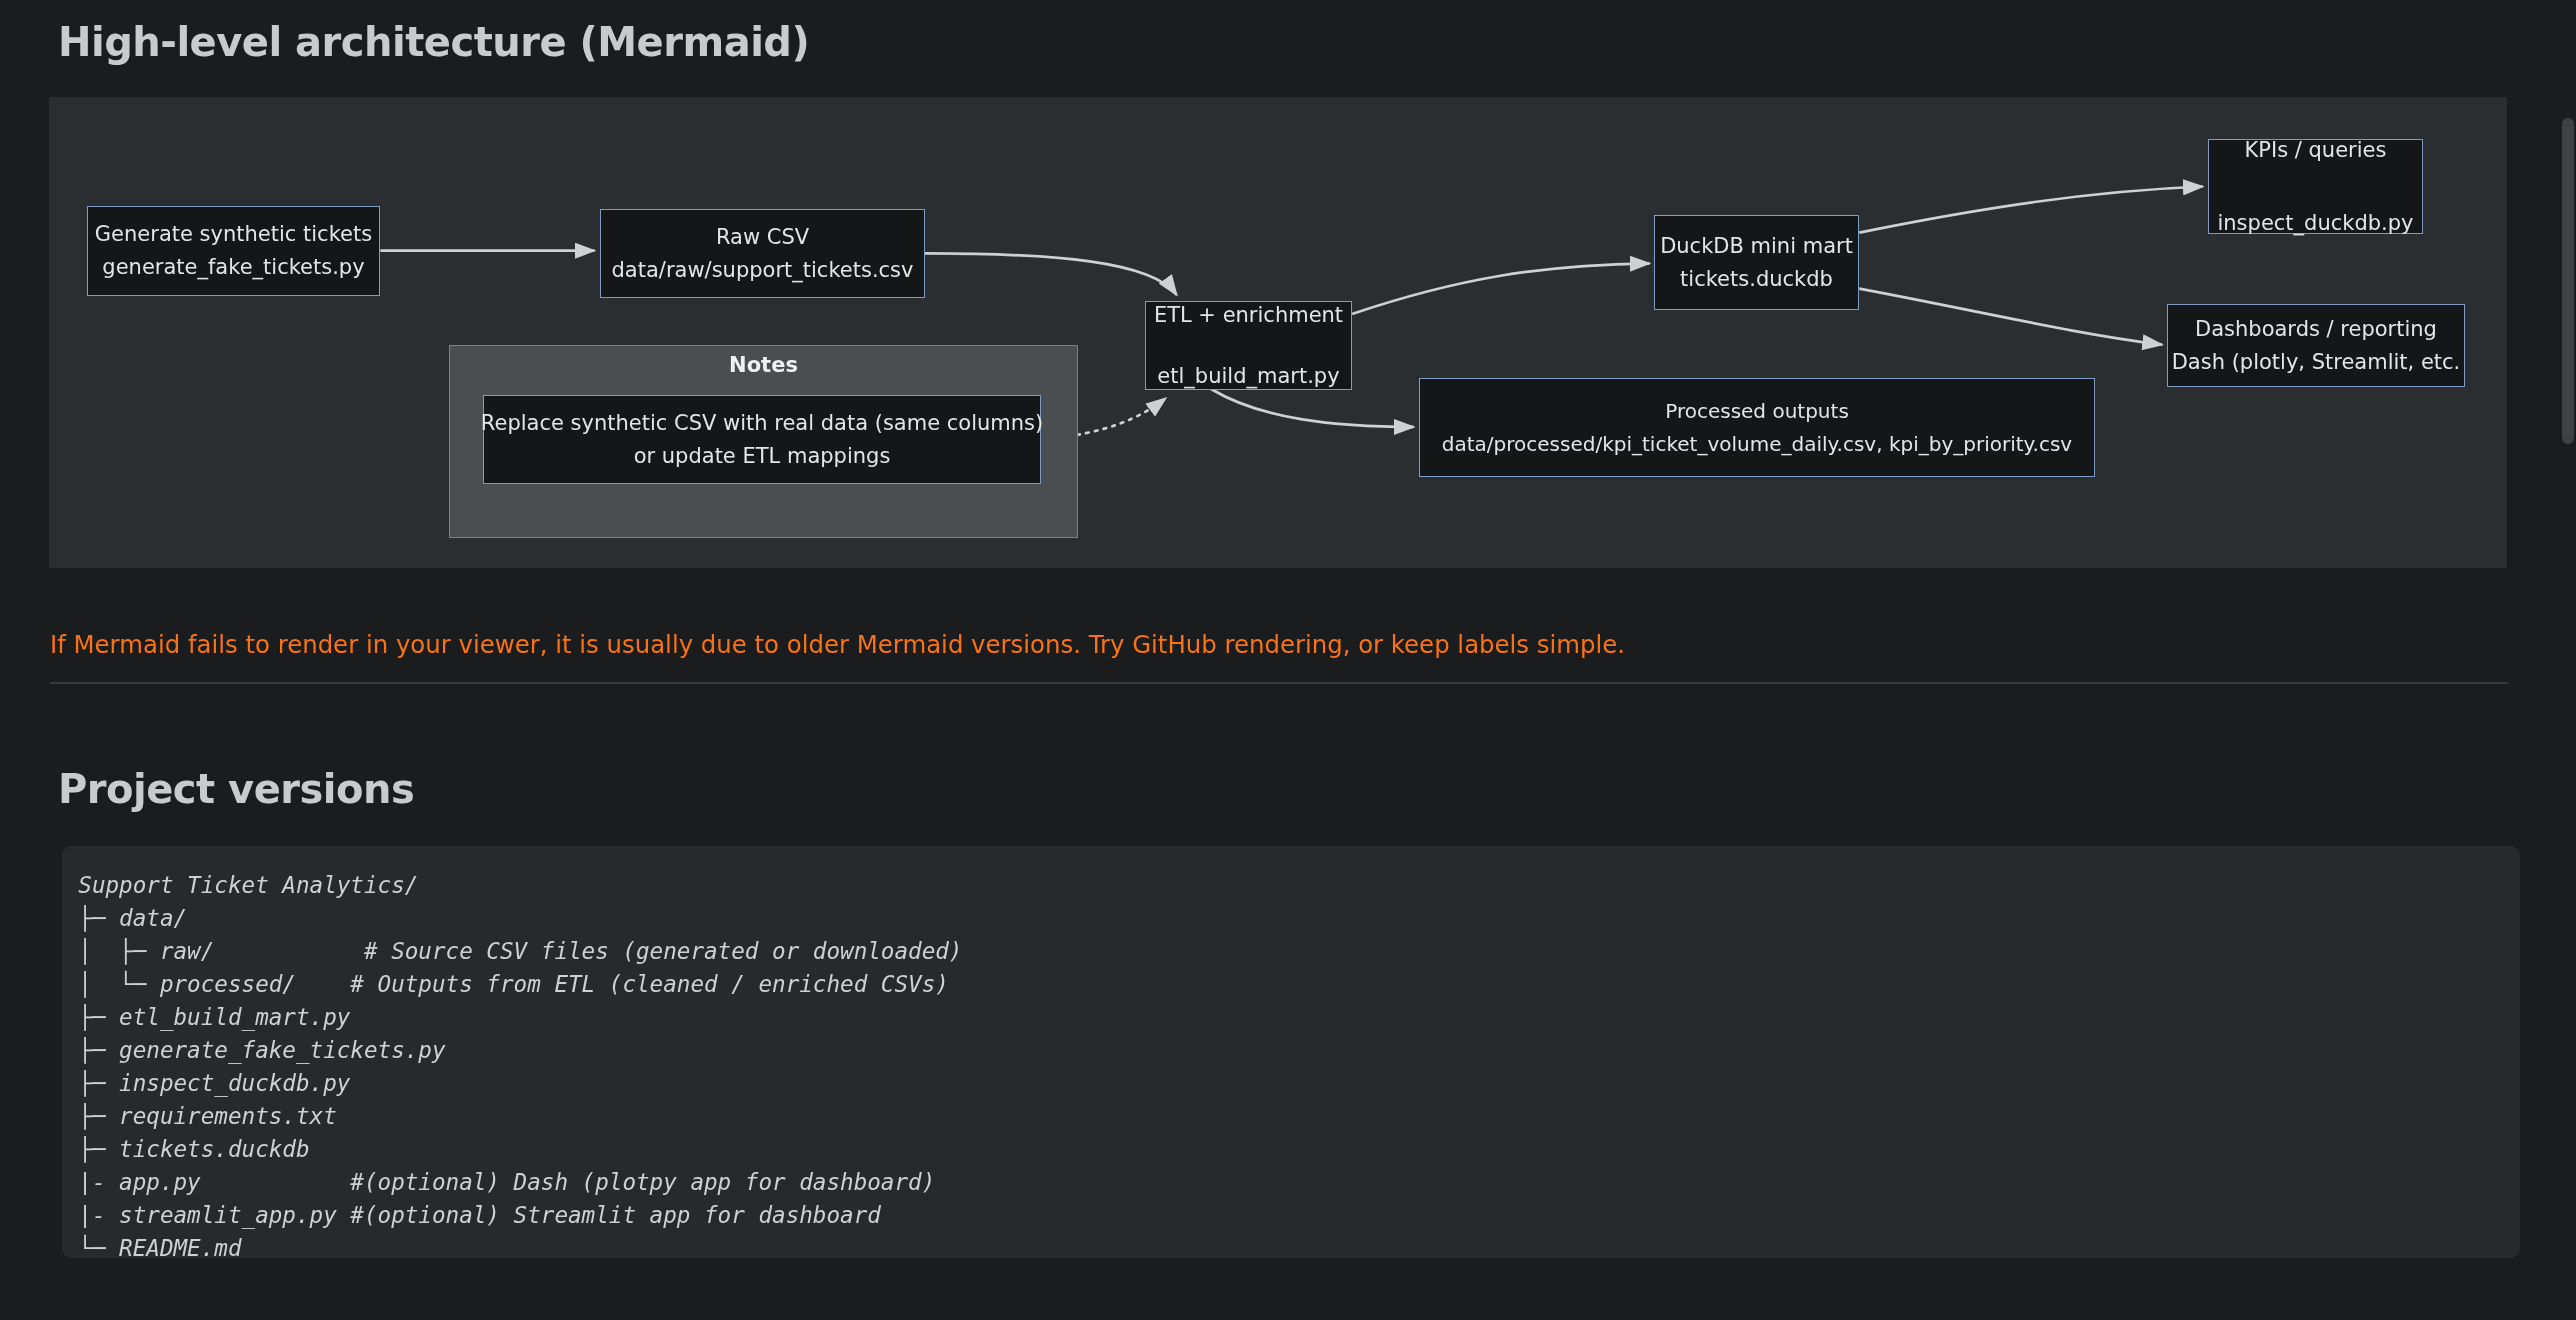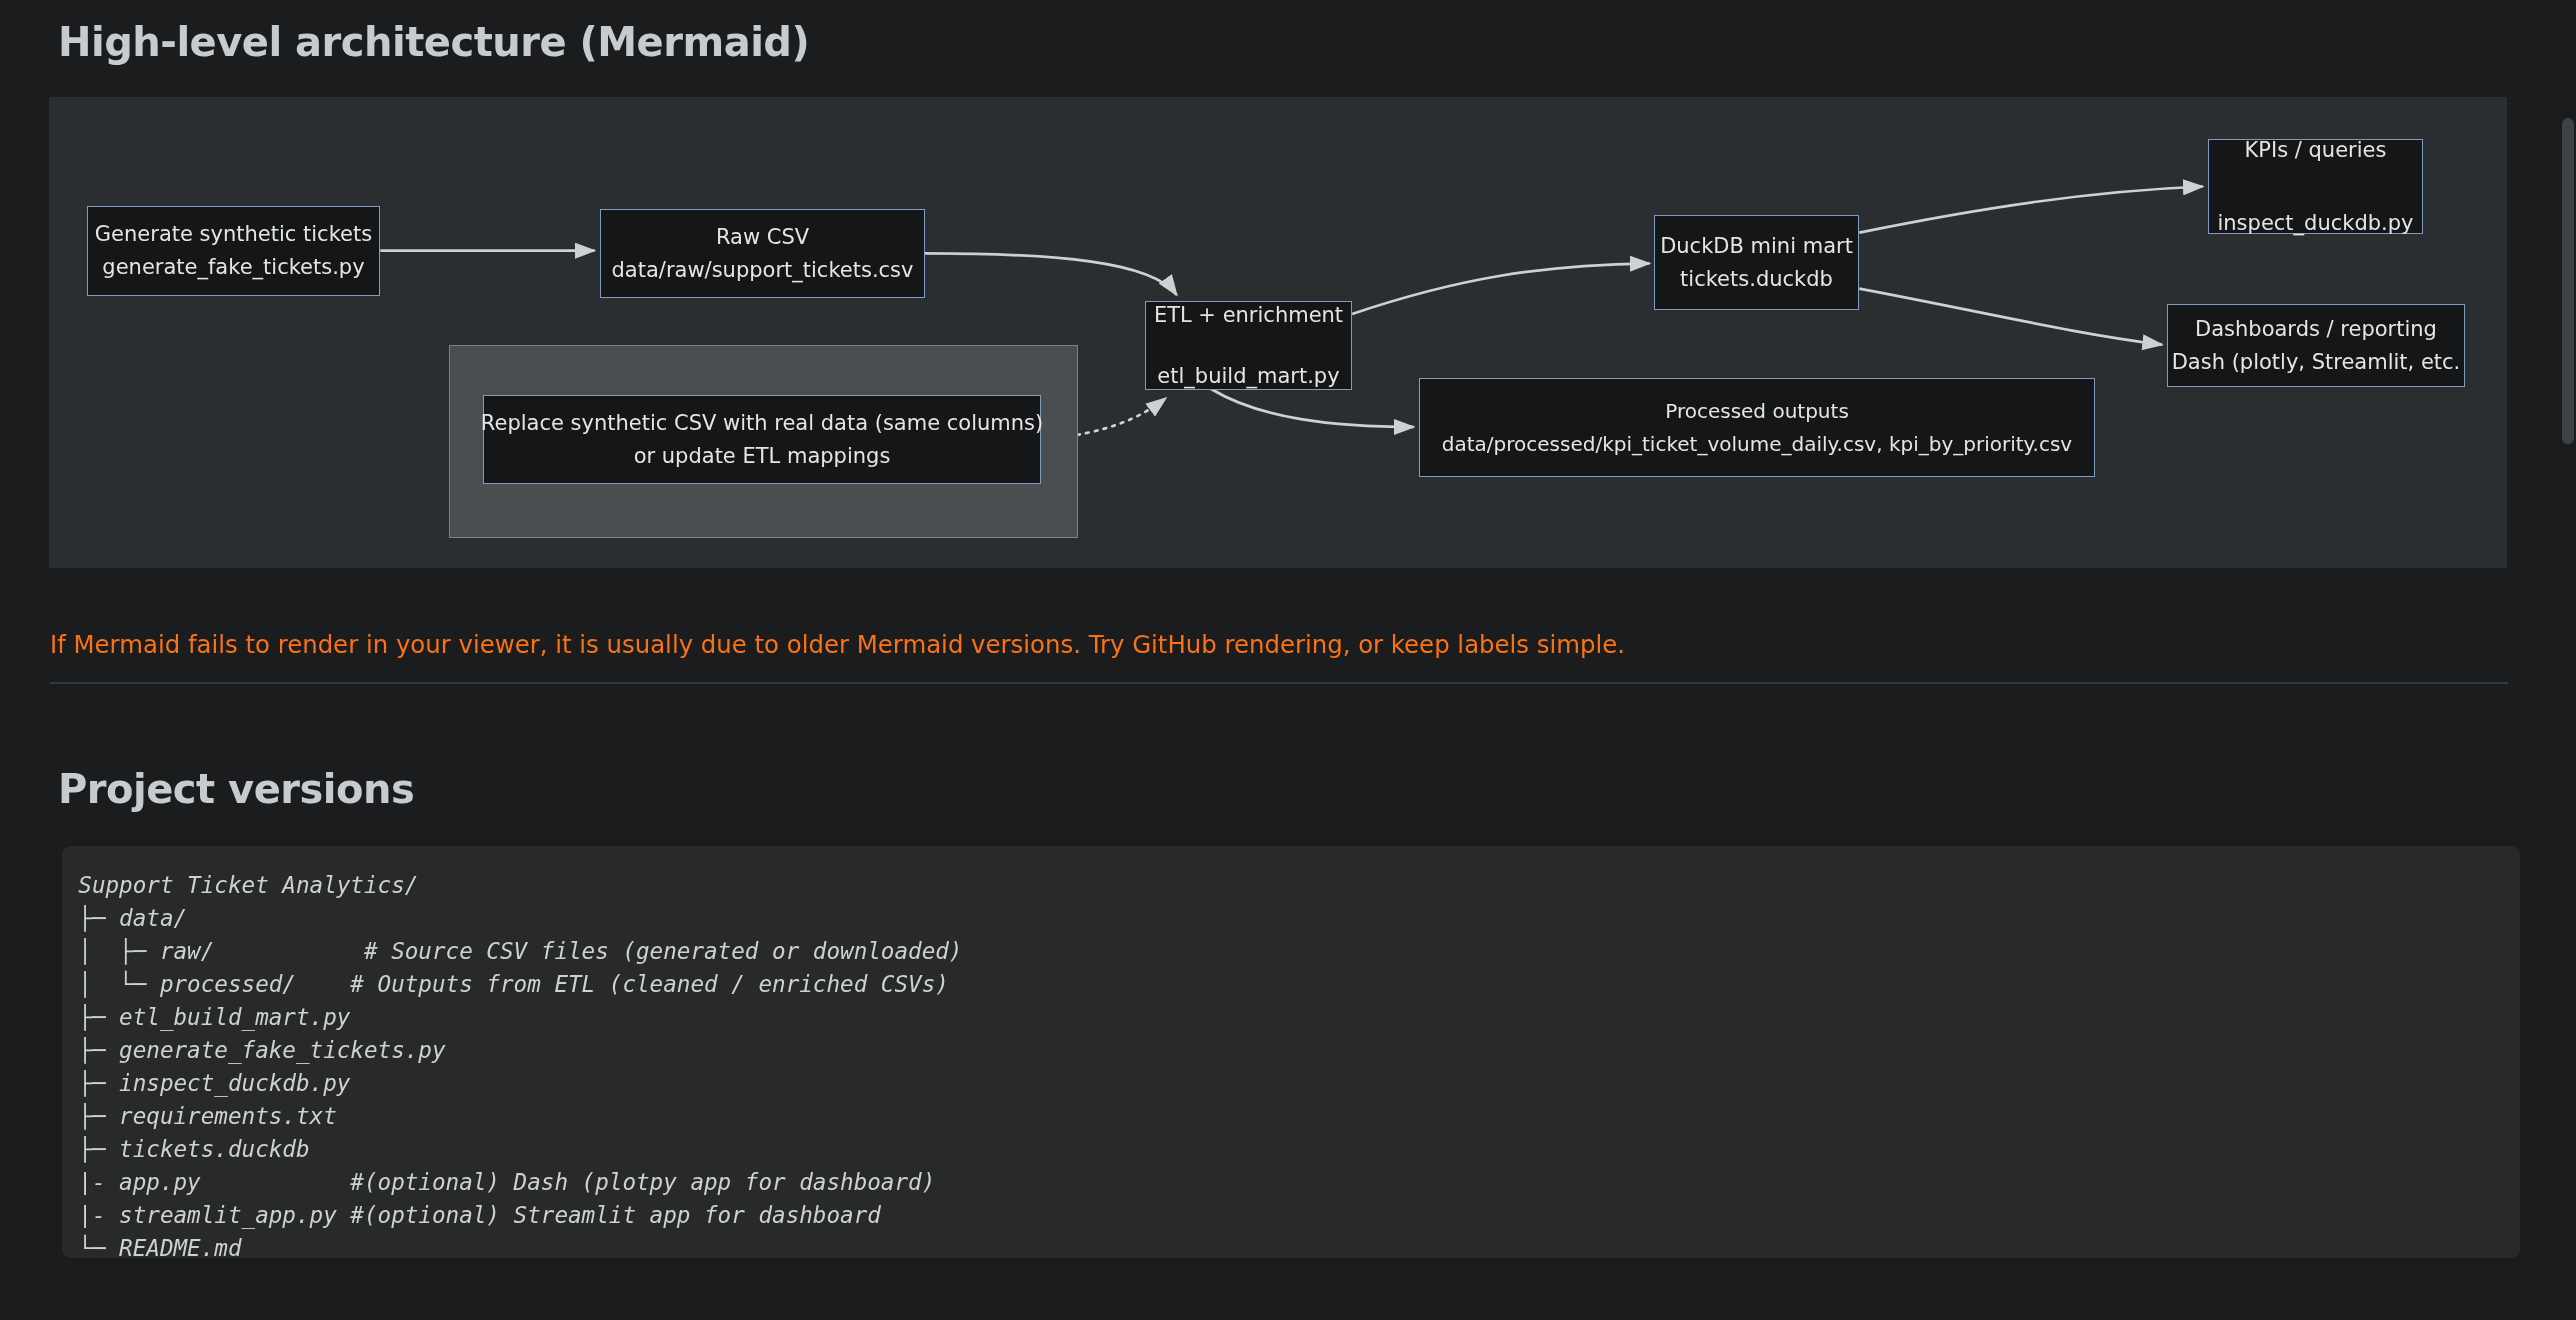--- a/index.html
+++ b/index.html
@@ -86,20 +86,21 @@
       <path d="M968 173 C1110 173, 1220 181, 1247 219" marker-end="url(#arrow)"></path>
       <path d="M1441 240 C1560 200, 1650 186, 1770 184" marker-end="url(#arrow)"></path>
       <path d="M2002 150 C2140 122, 2260 104, 2382 99" marker-end="url(#arrow)"></path>
       <path d="M2002 212 C2140 238, 2240 262, 2337 274" marker-end="url(#arrow)"></path>
       <path d="M1285 323 C1340 356, 1420 365, 1509 365" marker-end="url(#arrow)"></path>
       <path d="M1097 379 C1170 372, 1205 356, 1235 333" stroke-dasharray="3 7" stroke-linecap="round" marker-end="url(#arrow)"></path>
     </g>
   </svg>
 
   <div class="subgraph">
+    <div class="subgraph-label">Notes</div>
     <div class="node node-note">
       <span>Replace synthetic CSV with real data (same columns)</span>
       <span>or update ETL mappings</span>
     </div>
   </div>
 
   <div class="node node-generate">
     <span>Generate synthetic tickets</span>
     <span>generate_fake_tickets.py</span>
   </div>

